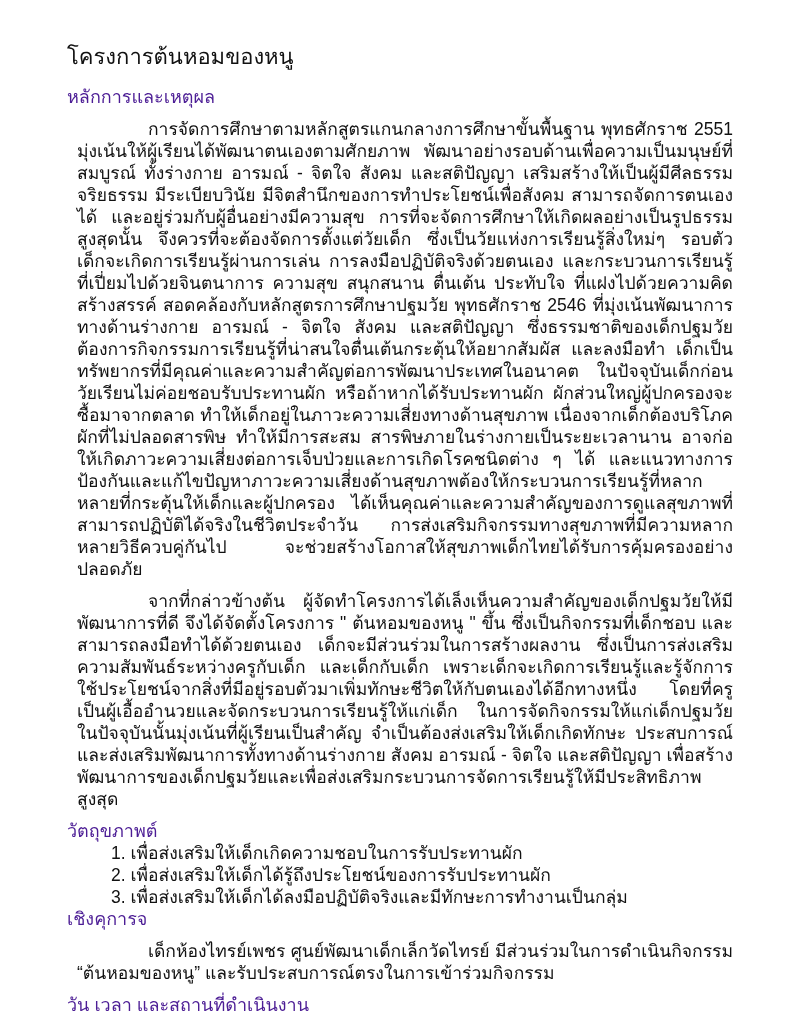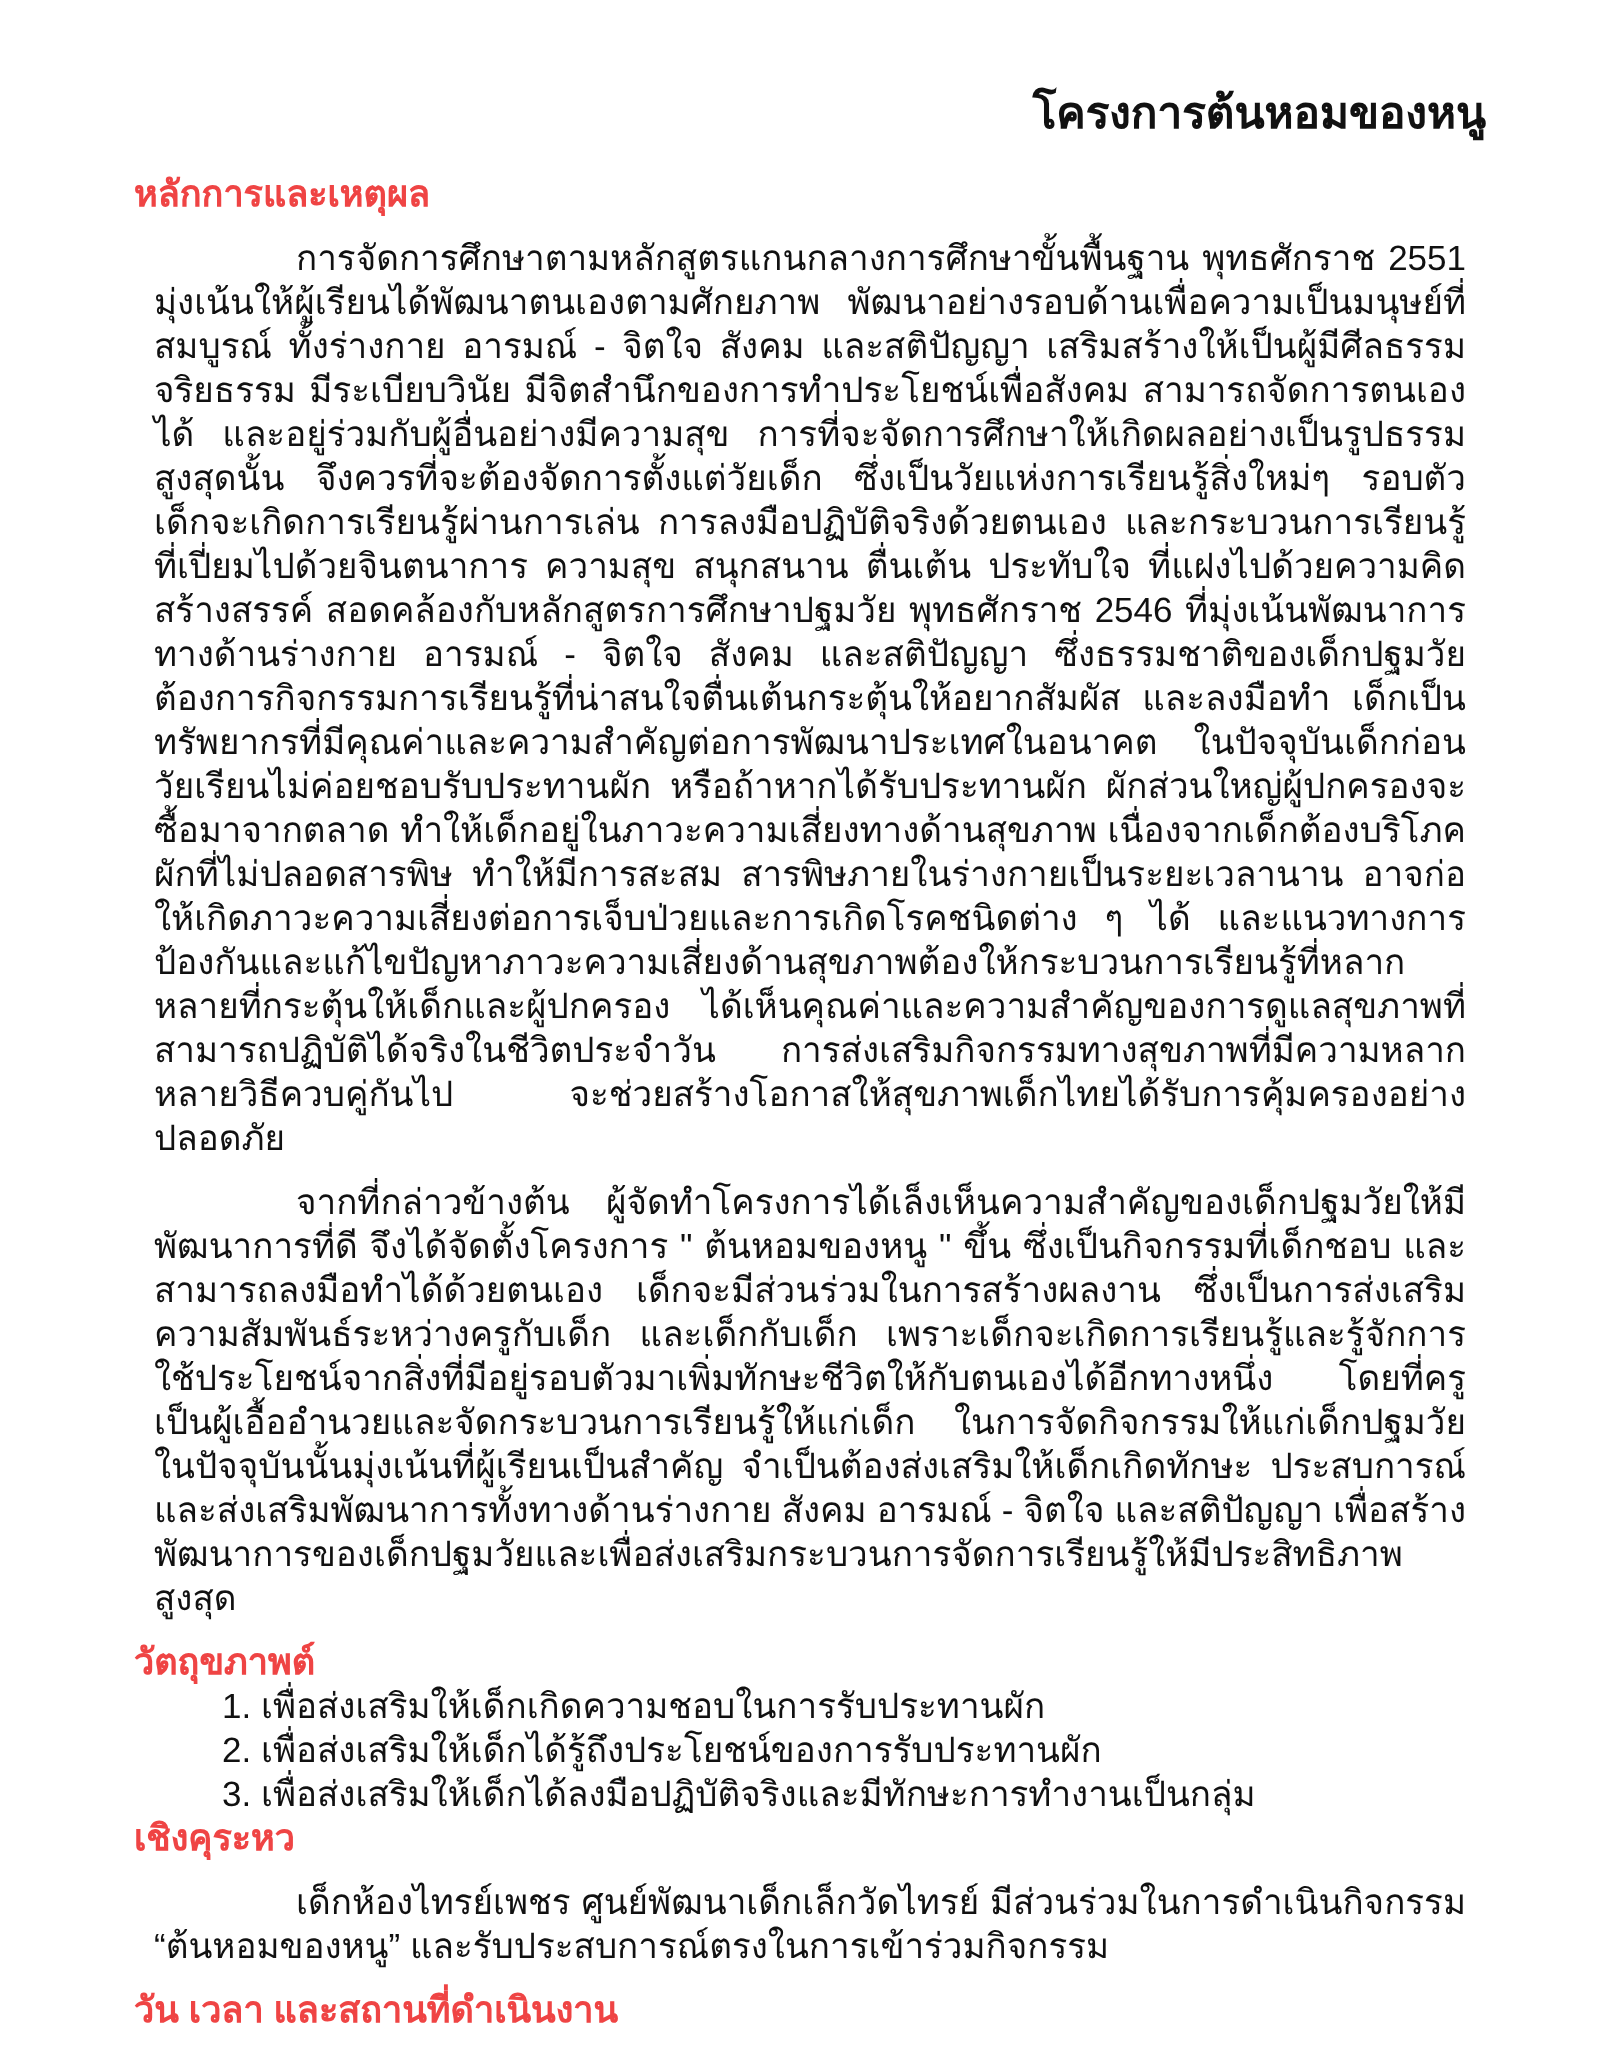--- a/index.html
+++ b/index.html
@@ -16,33 +16,33 @@
     color: #111111;
     box-sizing: border-box;
     padding: 42px 67px 0 67px;
     overflow: hidden;
     font-family: "Liberation Sans", "DejaVu Sans", sans-serif;
     font-size: 17.5px;
     line-height: 22px;
   }
   .doc-title {
     margin: 0 0 14px 0;
-    text-align: right;
+    text-align: left;
     font-size: 22px;
     line-height: 30px;
-    font-weight: bold;
+    font-weight: normal;
     color: #111111;
   }
   section { margin: 0; }
   .section-heading {
     margin: 0;
     font-size: 18px;
     line-height: 22px;
-    font-weight: bold;
-    color: #ef4444;
+    font-weight: normal;
+    color: #4c1d95;
   }
   .body-paragraph {
     margin: 10px;
     text-align: justify;
     text-indent: 71px;
     overflow-wrap: break-word;
   }
   .objective-list { margin: 0; }
   .objective-item {
     margin: 0;
@@ -67,21 +67,21 @@
   <section>
     <h2 class="section-heading">วัตถุขภาพต์</h2>
     <div class="objective-list">
       <p class="objective-item">1. เพื่อส่งเสริมให้เด็กเกิดความชอบในการรับประทานผัก</p>
       <p class="objective-item">2. เพื่อส่งเสริมให้เด็กได้รู้ถึงประโยชน์ของการรับประทานผัก</p>
       <p class="objective-item">3. เพื่อส่งเสริมให้เด็กได้ลงมือปฏิบัติจริงและมีทักษะการทำงานเป็นกลุ่ม</p>
     </div>
   </section>
 
   <section>
-    <h2 class="section-heading">เชิงคุระหว</h2>
+    <h2 class="section-heading">เชิงคุการจ</h2>
     <p class="body-paragraph">เด็กห้องไทรย์เพชร ศูนย์พัฒนาเด็กเล็กวัดไทรย์ มีส่วนร่วมในการดำเนินกิจกรรม “ต้นหอมของหนู” และรับประสบการณ์ตรงในการเข้าร่วมกิจกรรม</p>
   </section>
 
 
   <section>
     <h2 class="section-heading">วัน เวลา และสถานที่ดำเนินงาน</h2>
     <p class="body-paragraph">วันที่ 5 มิถุนายน พ.ศ. 2561 ถึงวันที่ 5 กรกฎาคม พ.ศ. 2561 ณ ศูนย์พัฒนาเด็กเล็กวัดไทรย์ อำเภอเมือง จังหวัดสุพรรณบุรี</p>
   </section>
 
 </main>

